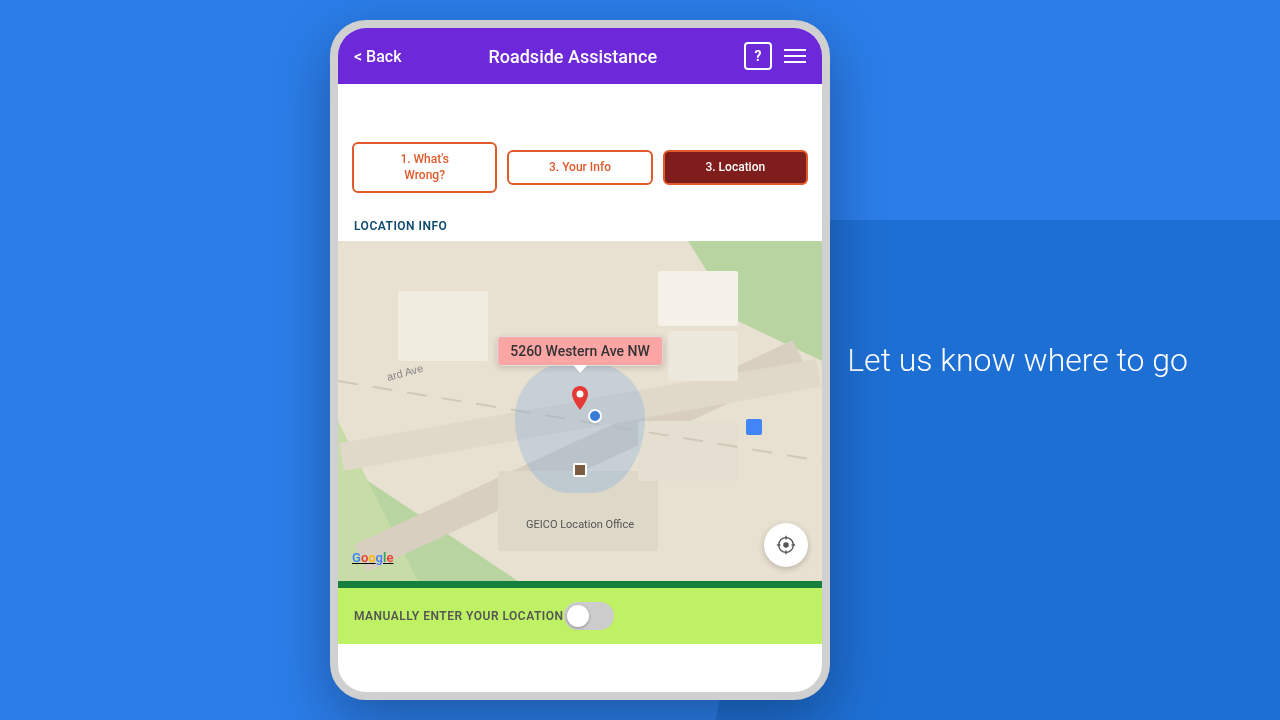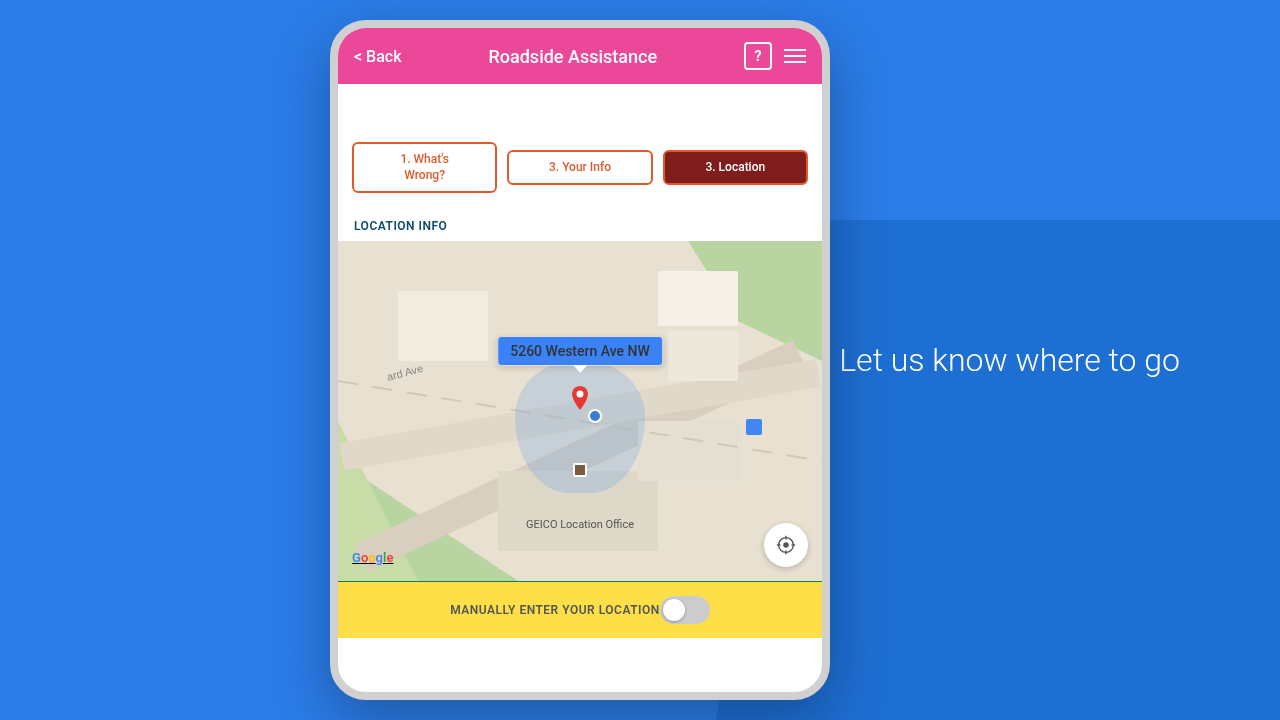--- a/index.html
+++ b/index.html
@@ -22,21 +22,21 @@
       bottom: 0;
       width: 600px;
       height: 500px;
       background: #1e6fd4;
       transform: skewX(-10deg) translateX(80px);
       z-index: 0;
     }
 
     .right-text {
       position: absolute;
-      right: 100px;
+      right: 92px;
       top: 50%;
       transform: translateY(-50%);
       color: white;
       font-size: 32px;
       font-weight: 300;
       z-index: 2;
       white-space: nowrap;
     }
 
     
@@ -48,21 +48,21 @@
       background: white;
       border-radius: 36px;
       box-shadow: 0 20px 60px rgba(0,0,0,0.3);
       overflow: hidden;
       border: 8px solid #d0d0d0;
       margin-left: -120px;
     }
 
     
     .header {
-      background: #ec4899;
+      background: #6d28d9;
       padding: 14px 16px;
       display: flex;
       align-items: center;
       justify-content: space-between;
     }
 
     .header-back {
       color: white;
       font-size: 16px;
       font-weight: 500;
@@ -162,21 +162,21 @@
       width: 100%;
       height: 100%;
     }
 
     
     .map-tooltip {
       position: absolute;
       top: 95px;
       left: 50%;
       transform: translateX(-50%);
-      background: #3b82f6;
+      background: #fca5a5;
       border: 1px solid #ddd;
       border-radius: 4px;
       padding: 6px 12px;
       font-size: 14px;
       font-weight: 500;
       color: #333;
       white-space: nowrap;
       box-shadow: 0 2px 6px rgba(0,0,0,0.15);
     }
 
@@ -296,24 +296,24 @@
       transform: translateX(-50%);
       font-size: 11px;
       color: #555;
       white-space: nowrap;
     }
 
     
     .toggle-section {
       display: flex;
       align-items: center;
-      justify-content: center;
+      justify-content: flex-start;
       padding: 14px 16px;
-      background: #fde047;
-      border-top: 1px solid #15803d;
+      background: #bef264;
+      border-top: 7px solid #15803d;
     }
 
     .toggle-label {
       font-size: 12px;
       font-weight: 600;
       color: #555;
       letter-spacing: 0.5px;
     }
 
     .toggle {

